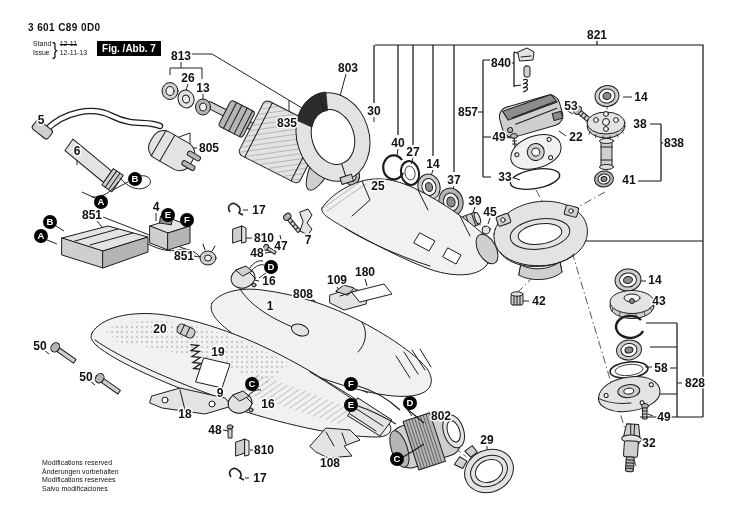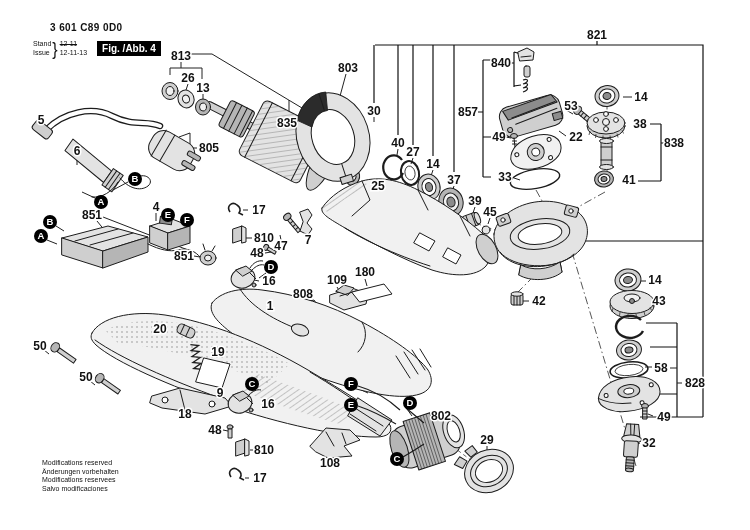--- a/index.html
+++ b/index.html
@@ -1,18 +1,18 @@
 <!DOCTYPE html>
 <html><head>
 <meta charset="utf-8">
 <style>
   html,body{margin:0;padding:0;background:#888;}
   .page{position:relative;width:750px;height:530px;background:#fff;overflow:hidden;
         font-family:"Liberation Sans", sans-serif;color:#111;}
-  .hdr-pn{position:absolute;left:50px;top:22px;font-size:10px;font-weight:bold;letter-spacing:.4px;}
+  .hdr-pn{position:absolute;left:28px;top:22px;font-size:10px;font-weight:bold;letter-spacing:.4px;}
   .hdr-si{position:absolute;left:33px;top:39px;display:flex;align-items:center;font-size:7px;line-height:9px;}
   .si-col{display:flex;flex-direction:column;}
   .si-brace{font-size:16px;font-weight:300;margin:0 2px 0 1px;transform:scaleY(1.15);}
   .strike{text-decoration:line-through;}
   .figbox{position:absolute;left:97px;top:41px;width:64px;height:15px;background:#000;color:#fff;
           font-size:10px;font-weight:bold;display:flex;align-items:center;justify-content:center;}
   .footer{position:absolute;left:42px;top:459px;font-size:7px;line-height:8.6px;}
   svg{position:absolute;left:0;top:0;}
   
   .s{stroke:#1c1c1c;stroke-width:1;stroke-linejoin:round;stroke-linecap:round;}
@@ -39,21 +39,21 @@
       <span>Stand</span>
       <span>Issue</span>
     </div>
     <span class="si-brace">}</span>
     <div class="si-col">
       <span class="strike">12-11</span>
       <span>12-11-13</span>
     </div>
   </div>
 
-  <div class="figbox">Fig. /Abb. 4</div>
+  <div class="figbox">Fig. /Abb. 7</div>
 
   <svg id="diagram" width="750" height="530" viewBox="0 0 750 530">
     <defs>
       <pattern id="diag" width="5" height="5" patternUnits="userSpaceOnUse" patternTransform="rotate(55)">
         <line x1="0" y1="0" x2="0" y2="5" stroke="#8a8a8a" stroke-width="1"></line>
       </pattern>
       <pattern id="dots" width="5" height="5" patternUnits="userSpaceOnUse">
         <circle cx="2" cy="2" r=".7" fill="#666"></circle>
       </pattern>
     </defs>

